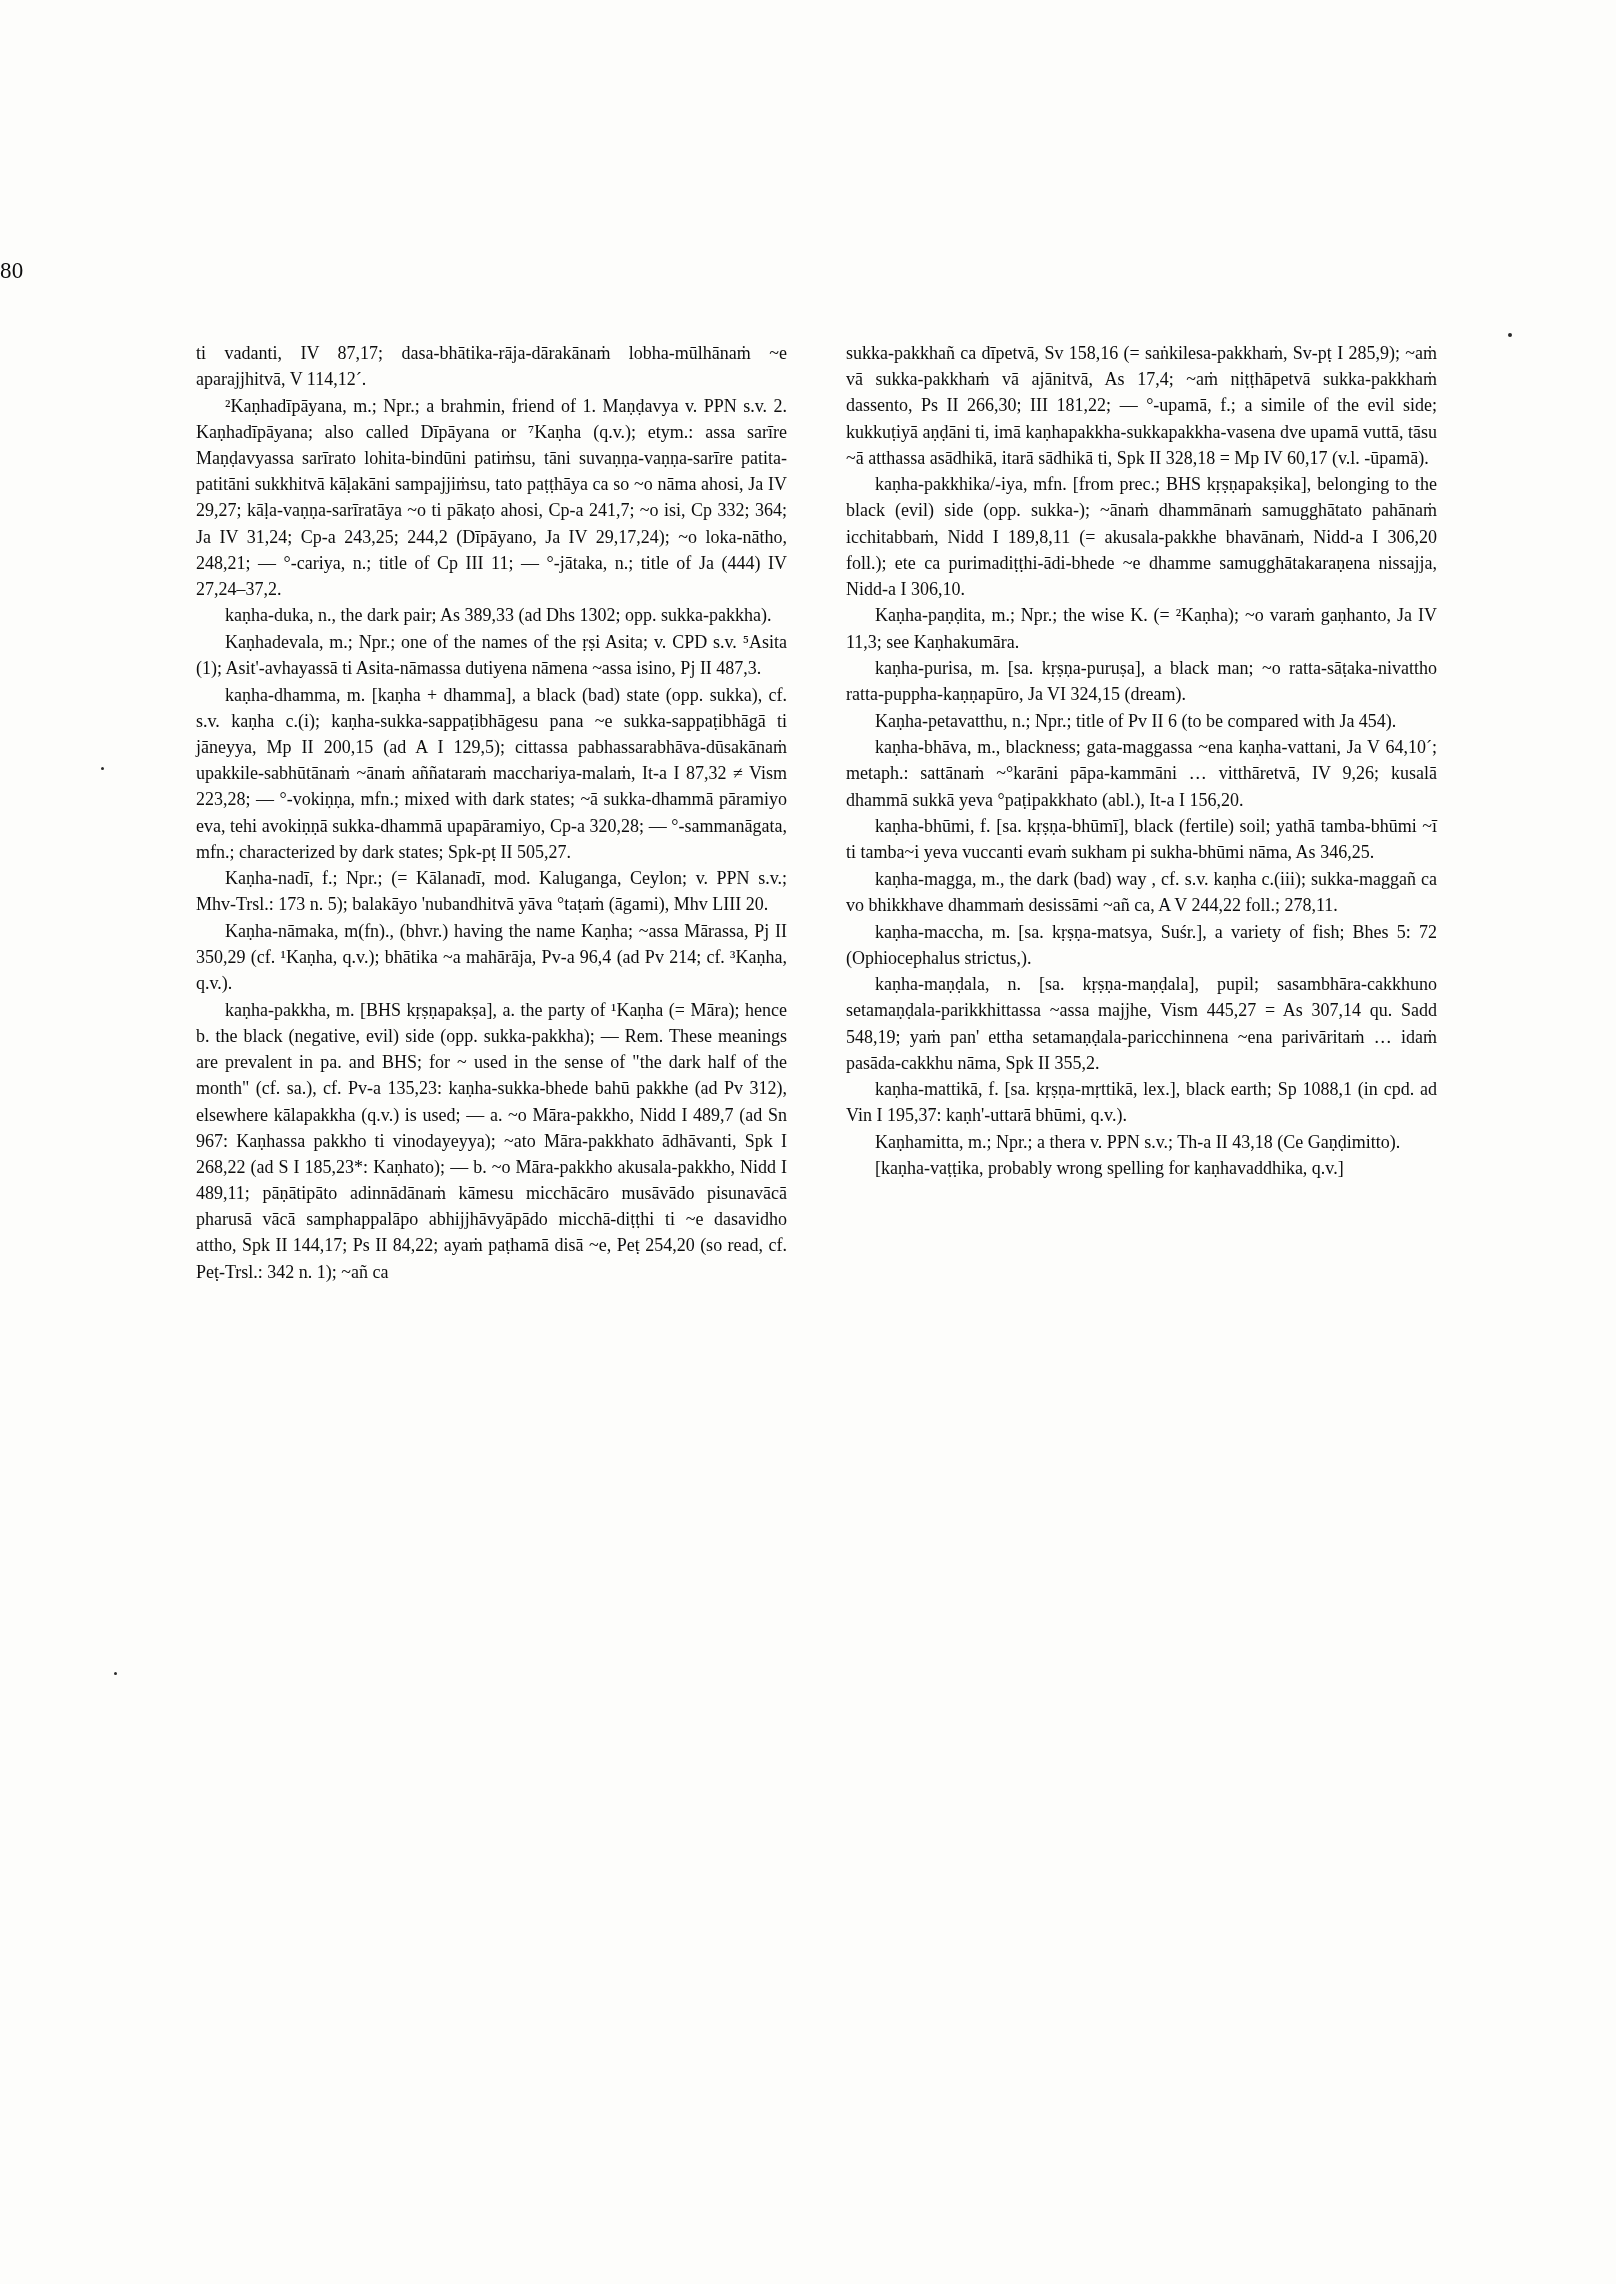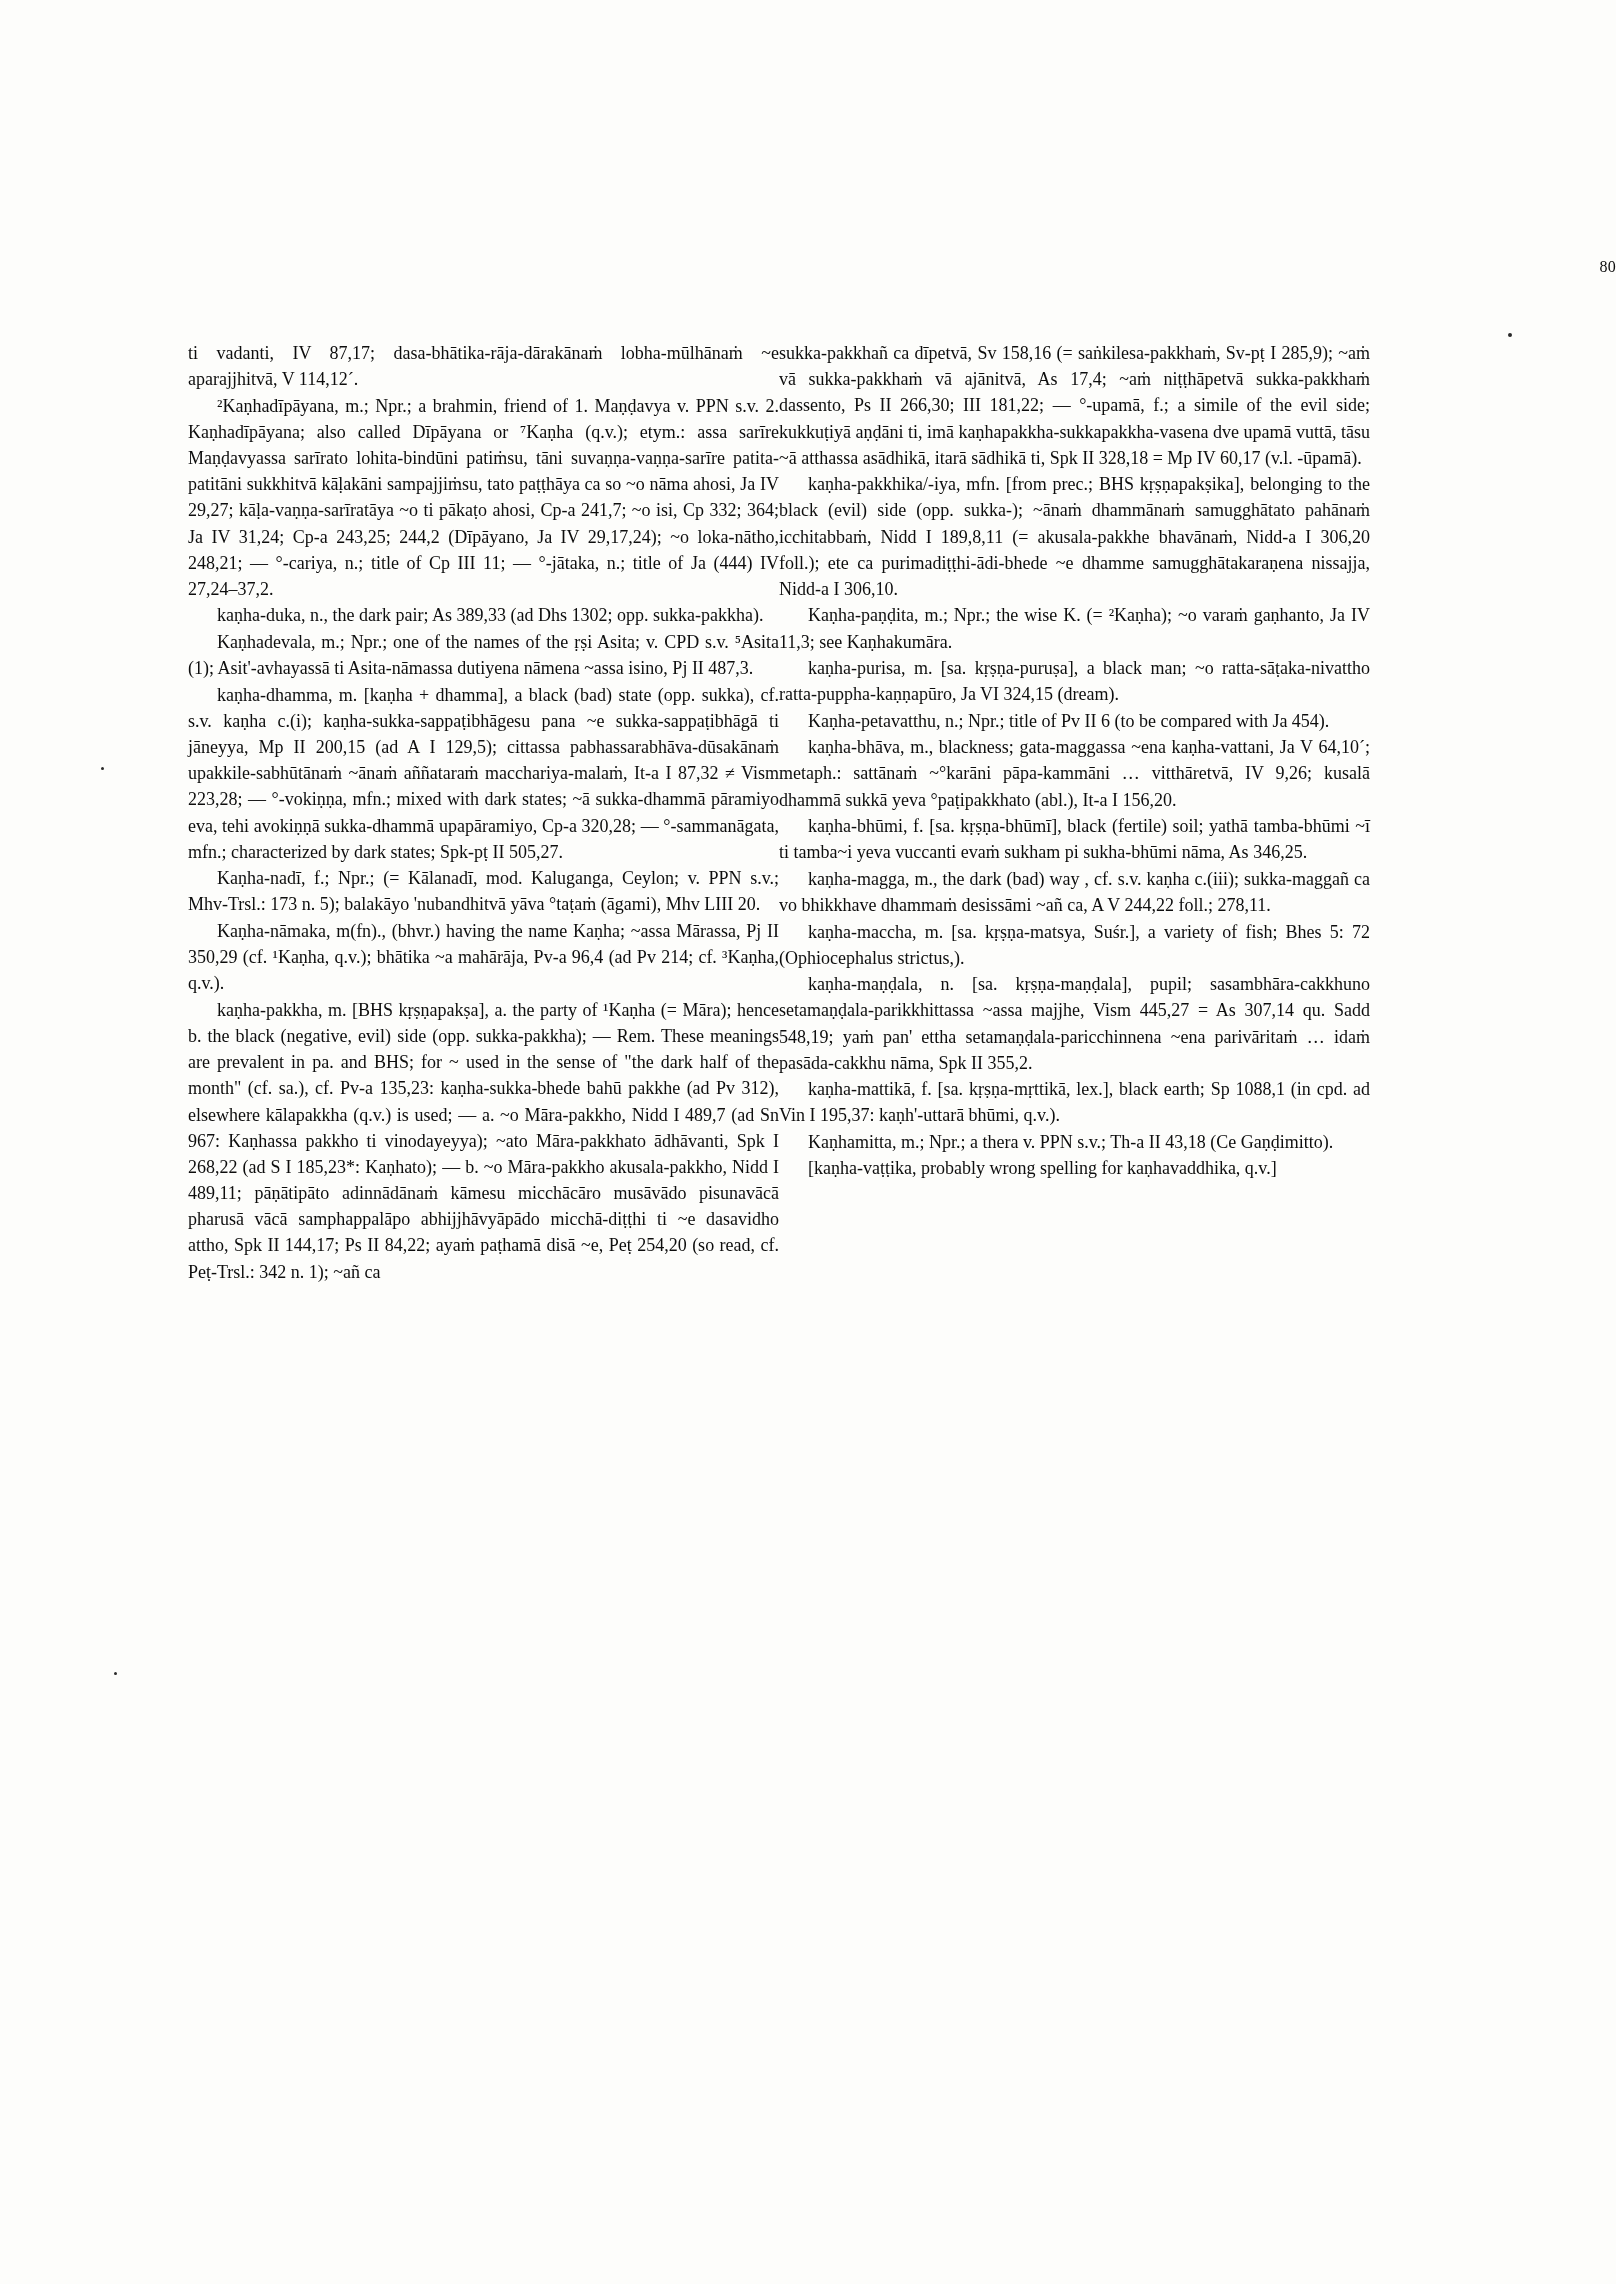--- a/index.html
+++ b/index.html
@@ -20,31 +20,32 @@
     top: 0; left: 0;
     width: 1616px;
     height: 2284px;
     background: #fdfdfb;
   }
   .page-number {
     position: absolute;
     top: 258px;
     left: 0;
     width: 1616px;
-    text-align: right;
-    font-size: 16px;
+    text-align: left;
+    font-size: 23px;
     font-family: "Liberation Serif", serif;
     letter-spacing: 0.3px;
   }
   .columns {
     position: absolute;
     top: 340px;
-    left: 188px;
+    left: 196px;
     width: 1241px;
     display: flex;
+    gap: 59px;
   }
   .col {
     width: 591px;
     font-size: 18px;
     line-height: 1.455;
     text-align: justify;
     text-justify: inter-word;
     -webkit-hyphens: none;
     hyphens: none;
   }

